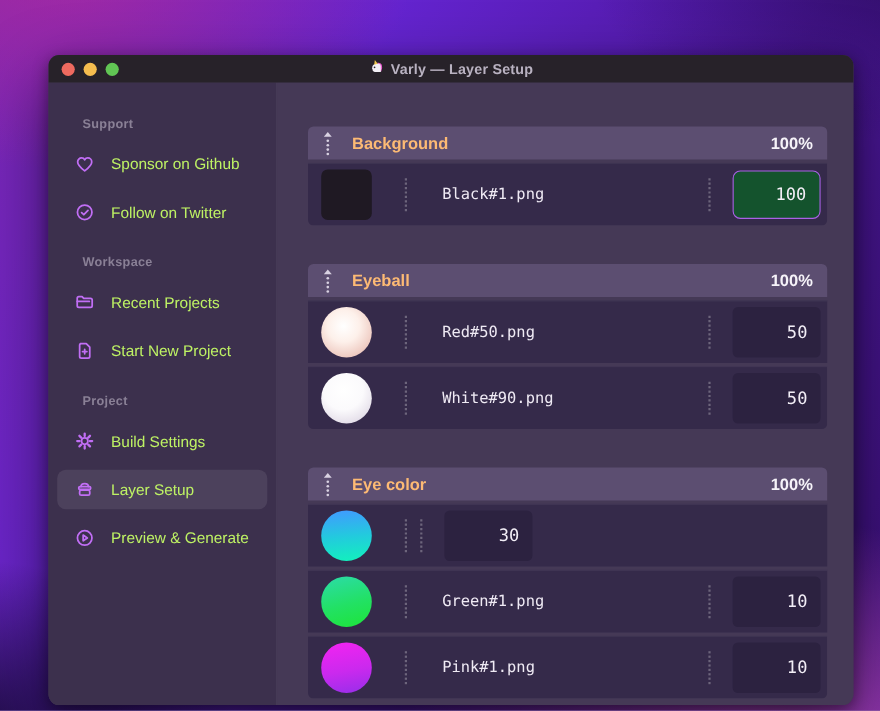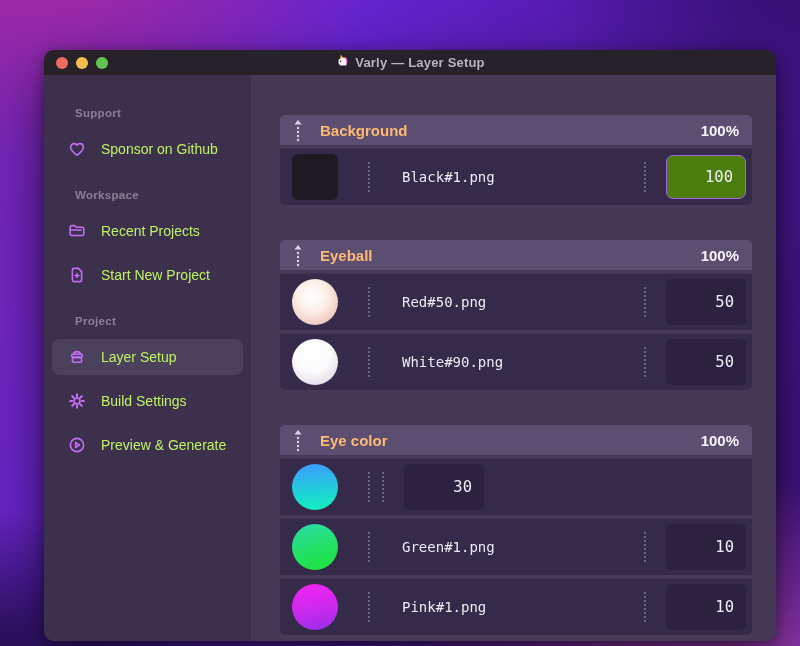--- a/index.html
+++ b/index.html
@@ -87,21 +87,21 @@
   .fname{
     flex:1; margin-left:20px; color:#efeaf4;
     font-family:"DejaVu Sans Mono","Liberation Mono",monospace; font-size:14px;
   }
   .val{
     width:80px; height:46px; margin-left:8px; background:#2c2240; border-radius:5px;
     display:flex; align-items:center; justify-content:flex-end; padding-right:12px;
     color:#f2eef6; font-family:"DejaVu Sans Mono","Liberation Mono",monospace; font-size:15.5px;
   }
   .val.focused{
-    height:44px; background:#4d7c0f; border:1.5px solid #a960e6; border-radius:7px;padding-left:48px;
+    height:44px; background:#14532d; border:1.5px solid #a960e6; border-radius:7px;padding-left:48px;
   }
   svg .st{ fill:none; stroke:#c16ef5; stroke-width:1.6; stroke-linecap:round; stroke-linejoin:round; }
 </style>
 </head>
 <body>
 
 <div class="window">
 
   <div class="titlebar">
     <div class="traffic">
@@ -129,20 +129,29 @@
       <div class="section">
         <div class="section-label">Support</div>
         <div class="side-item">
           <span class="side-icon">
             <svg width="20" height="20" viewBox="0 0 20 20">
               <path class="st" d="M10 16.3 C6.2 13.4 3.6 11 3.6 8.2 C3.6 6.1 5.2 4.6 7.2 4.6 C8.5 4.6 9.5 5.3 10 6.3 C10.5 5.3 11.5 4.6 12.8 4.6 C14.8 4.6 16.4 6.1 16.4 8.2 C16.4 11 13.8 13.4 10 16.3 Z"></path>
             </svg>
           </span>
           <span>Sponsor on Github</span>
         </div>
+        <div class="side-item">
+          <span class="side-icon">
+            <svg width="20" height="20" viewBox="0 0 20 20">
+              <circle class="st" cx="10" cy="10" r="6.6"></circle>
+              <polyline class="st" points="7.2,10.3 9.2,12.2 13,8.2"></polyline>
+            </svg>
+          </span>
+          <span>Follow on Twitter</span>
+        </div>
       </div>
 
       <div class="section">
         <div class="section-label">Workspace</div>
         <div class="side-item">
           <span class="side-icon">
             <svg width="20" height="20" viewBox="0 0 20 20">
               <path class="st" d="M3.2 6.1 Q3.2 4.6 4.7 4.6 H7.6 L9.1 6.3 H15.3 Q16.8 6.3 16.8 7.8 V13 Q16.8 14.5 15.3 14.5 H4.7 Q3.2 14.5 3.2 13 Z"></path>
               <path class="st" d="M3.2 9 H14.2"></path>
             </svg>
@@ -155,38 +164,38 @@
               <path class="st" d="M6 3.4 H11.4 L14.6 6.6 V15.1 Q14.6 16.6 13.1 16.6 H6.9 Q5.4 16.6 5.4 15.1 V4.9 Q5.4 3.4 6.9 3.4 Z"></path>
               <path class="st" d="M10 8.6 V12.6 M8 10.6 H12"></path>
             </svg>
           </span>
           <span>Start New Project</span>
         </div>
       </div>
 
       <div class="section">
         <div class="section-label">Project</div>
+        <div class="side-item">
+          <span class="side-icon">
+            <svg width="20" height="20" viewBox="0 0 20 20">
+              <circle class="st" cx="10" cy="10" r="2.9"></circle>
+              <path class="st" style="stroke-width:2.1" d="M10 3.2 V5.4 M10 14.6 V16.8 M3.2 10 H5.4 M14.6 10 H16.8 M5.2 5.2 L6.8 6.8 M13.2 13.2 L14.8 14.8 M14.8 5.2 L13.2 6.8 M6.8 13.2 L5.2 14.8"></path>
+            </svg>
+          </span>
+          <span>Build Settings</span>
+        </div>
         <div class="side-item active">
           <span class="side-icon">
             <svg width="20" height="20" viewBox="0 0 20 20">
               <path class="st" d="M6.6 7.3 Q6.6 4.6 10 4.6 Q13.4 4.6 13.4 7.3"></path>
               <rect class="st" x="4.6" y="7.3" width="10.8" height="2.7" rx="1.2"></rect>
               <rect class="st" x="5.4" y="10.6" width="9.2" height="4.6" rx="1.4"></rect>
             </svg>
           </span>
           <span>Layer Setup</span>
-        </div>
-        <div class="side-item">
-          <span class="side-icon">
-            <svg width="20" height="20" viewBox="0 0 20 20">
-              <circle class="st" cx="10" cy="10" r="2.9"></circle>
-              <path class="st" style="stroke-width:2.1" d="M10 3.2 V5.4 M10 14.6 V16.8 M3.2 10 H5.4 M14.6 10 H16.8 M5.2 5.2 L6.8 6.8 M13.2 13.2 L14.8 14.8 M14.8 5.2 L13.2 6.8 M6.8 13.2 L5.2 14.8"></path>
-            </svg>
-          </span>
-          <span>Build Settings</span>
         </div>
         <div class="side-item">
           <span class="side-icon">
             <svg width="20" height="20" viewBox="0 0 20 20">
               <circle class="st" cx="10" cy="10" r="6.6"></circle>
               <path class="st" d="M8.6 7.4 L12.4 10 L8.6 12.6 Z"></path>
             </svg>
           </span>
           <span>Preview &amp; Generate</span>
         </div>

